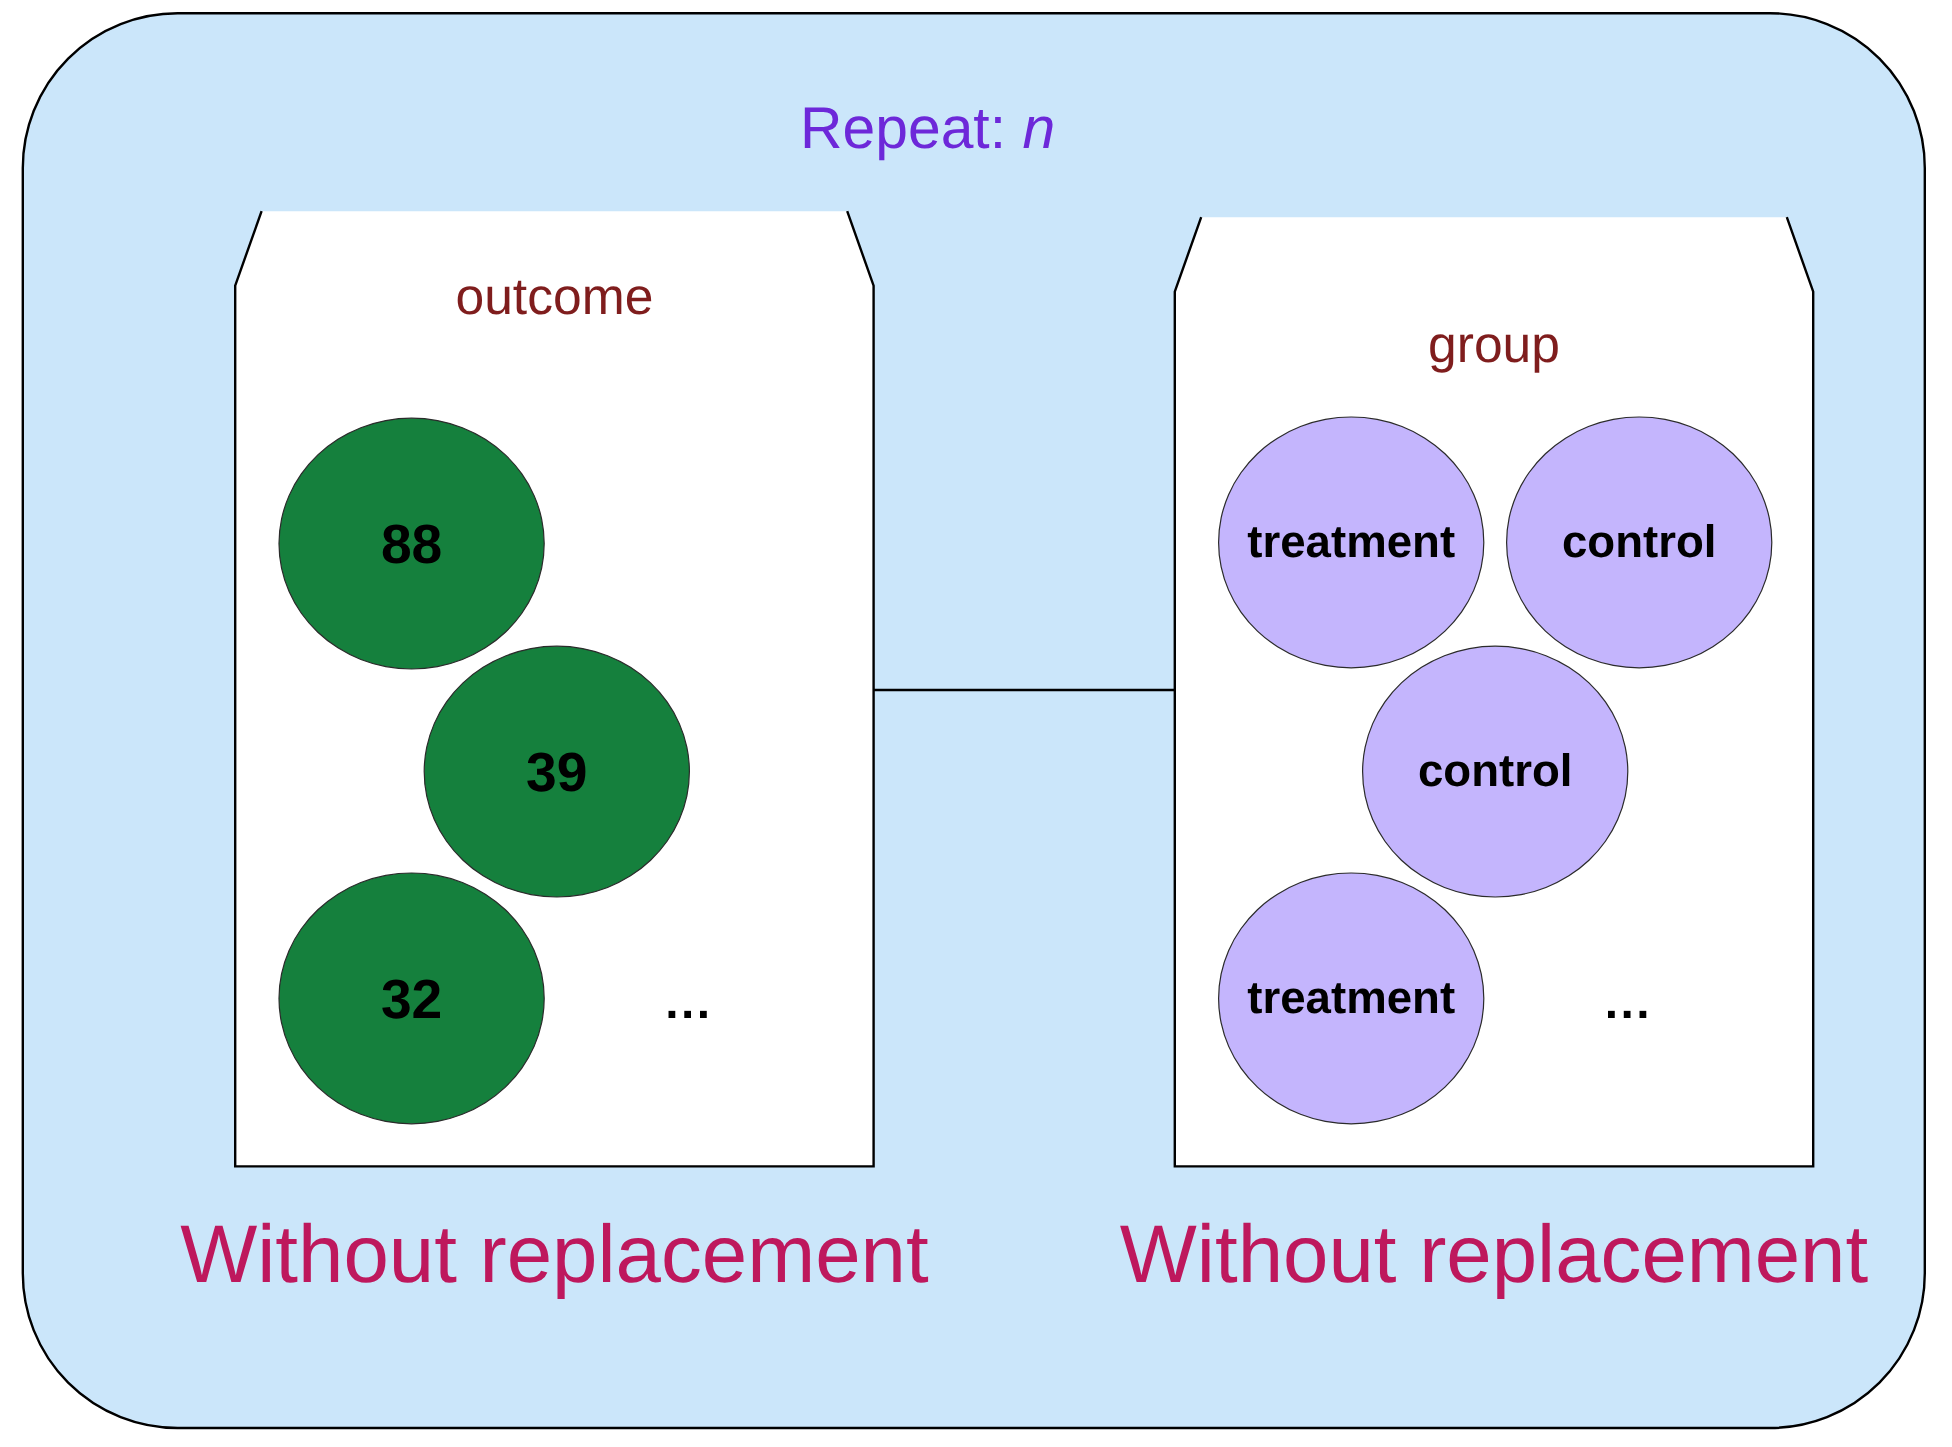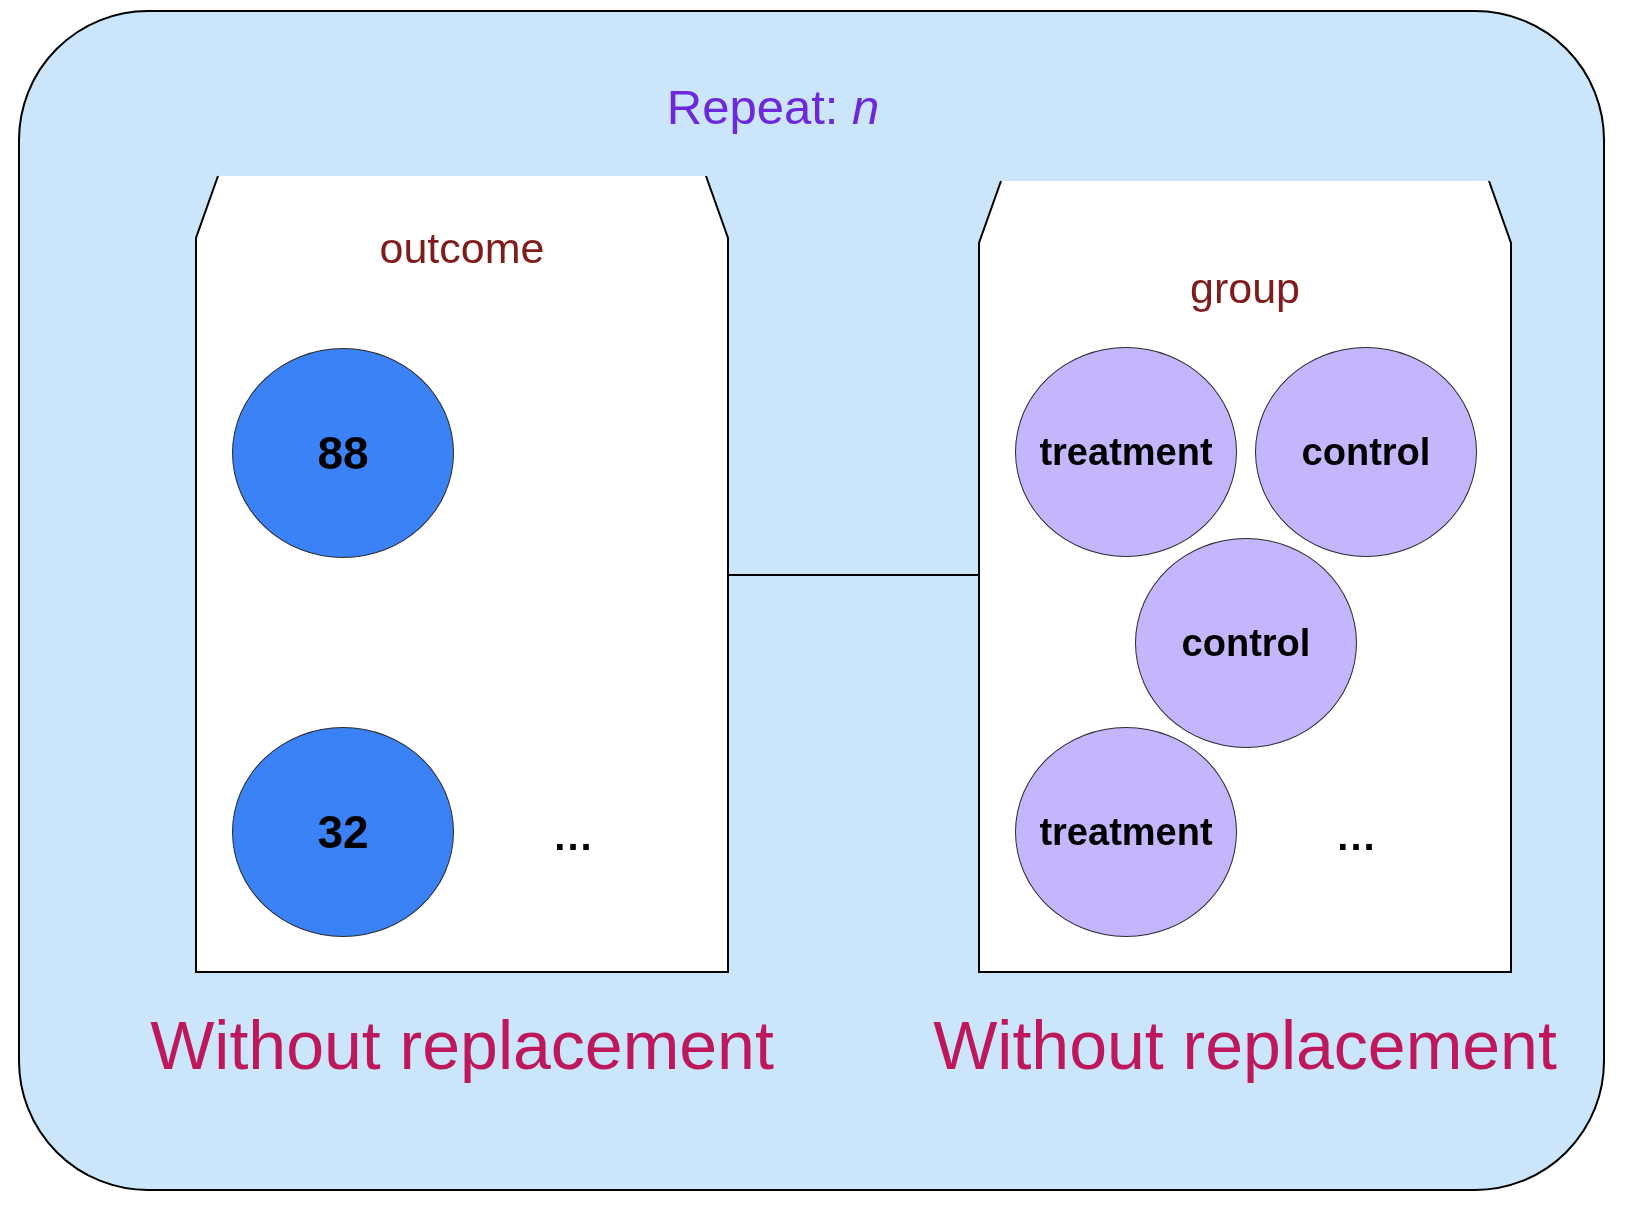--- a/index.html
+++ b/index.html
@@ -37,21 +37,21 @@
   .ball{
     position:absolute;
     width:222px;height:210px;
     border-radius:50%;
     border:1.5px solid #2b2b2b;
     box-sizing:border-box;
     display:flex;align-items:center;justify-content:center;
     font-weight:bold;color:#000;
     white-space:nowrap;
   }
-  .ball-yellow{background:#3b82f6;font-size:46px;}
+  .ball-yellow{background:#15803d;font-size:46px;}
   .ball-green{background:#c4b5fd;font-size:38px;}
   .dots{
     position:absolute;
     transform:translate(-50%,-50%);
     font-weight:bold;font-size:40px;color:#000;
     letter-spacing:2px;
     white-space:nowrap;
   }
   .caption{
     position:absolute;
@@ -74,20 +74,21 @@
     <line x1="728" y1="575" x2="979" y2="575" stroke="#000000" stroke-width="2"></line>
   </svg>
 
   <div class="diagram-title">
     <span>Repeat: </span><span class="n-italic">n</span>
   </div>
 
   <div class="card-title" style="left:462px;top:248px;">outcome</div>
 
   <div class="ball ball-yellow" style="left:232px;top:348px;">88</div>
+  <div class="ball ball-yellow" style="left:353px;top:538px;">39</div>
   <div class="ball ball-yellow" style="left:232px;top:727px;">32</div>
   <div class="dots" style="left:574px;top:836px;">...</div>
 
   <div class="caption" style="left:462px;top:1045px;">Without replacement</div>
 
   <div class="card-title" style="left:1245px;top:248px;margin-top:40px;">group</div>
 
   <div class="ball ball-green" style="left:1015px;top:347px;">treatment</div>
   <div class="ball ball-green" style="left:1255px;top:347px;">control</div>
   <div class="ball ball-green" style="left:1135px;top:538px;">control</div>

